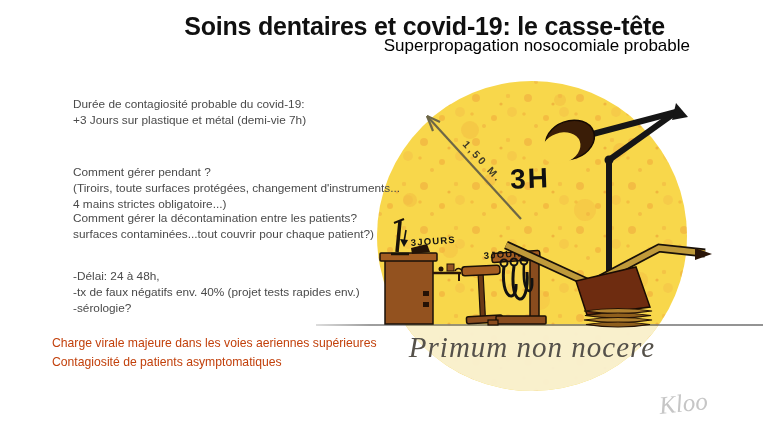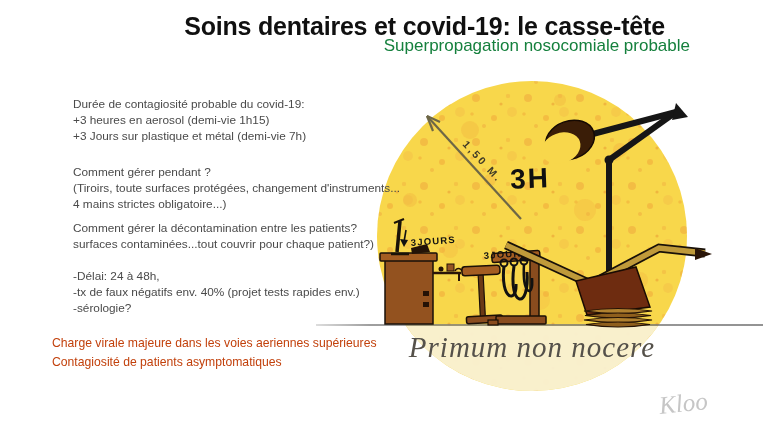--- a/index.html
+++ b/index.html
@@ -6,27 +6,27 @@
   .stage {
     position:relative; width:781px; height:439px; background:#fff;
     font-family:"Liberation Sans", sans-serif; overflow:hidden;
   }
   .title {
     position:absolute; top:12px; left:0; width:100%; text-align:center;
     transform:translateX(34px); font-size:25px; font-weight:bold;
     color:#101010; letter-spacing:-0.2px;
   }
   .subtitle {
-    position:absolute; top:36px; right:91px; font-size:17px; color:#15803d;
+    position:absolute; top:36px; right:91px; font-size:17px; color:#000000;
   }
   .textcol {
     position:absolute; left:52px; font-size:11.8px; color:#4a4a4a;
     line-height:15.8px; white-space:nowrap;margin-left:21px;
   }
-  .b1{top:97px} .b2{top:165px} .b3{top:221px} .b4{top:269px}
+  .b1{top:97px} .b2{top:165px} .b3{top:211px} .b4{top:269px}
   .redcol {
     position:absolute; left:52px; top:334px; font-size:12.2px;
     color:#c2410c; line-height:19px; white-space:nowrap;
   }
   svg.illu { position:absolute; left:0; top:0; }
   .motto-text {
     font-family:"Liberation Serif", serif; font-style:italic;
     font-size:29px; fill:#55514a; letter-spacing:1px;
   }
   .sig-text {
@@ -173,21 +173,20 @@
     <text class="motto-text" x="532" y="357" text-anchor="middle">Primum non nocere</text>
 
     <text class="sig-text" x="660" y="414" transform="rotate(-6 660 414)">Kloo</text>
   </svg>
 
   <div class="title">Soins dentaires et covid-19: le casse-tête</div>
   <div class="subtitle">Superpropagation nosocomiale probable</div>
 
   <div class="textcol b1">
     <div>Durée de contagiosité probable du covid-19:</div>
-    <div>+3 heures en aerosol (demi-vie 1h15)</div>
     <div>+3 Jours sur plastique et métal (demi-vie 7h)</div>
   </div>
 
   <div class="textcol b2">
     <div>Comment gérer pendant ?</div>
     <div>(Tiroirs, toute surfaces protégées, changement d'instruments...</div>
     <div>4 mains strictes obligatoire...)</div>
   </div>
 
   <div class="textcol b3">

